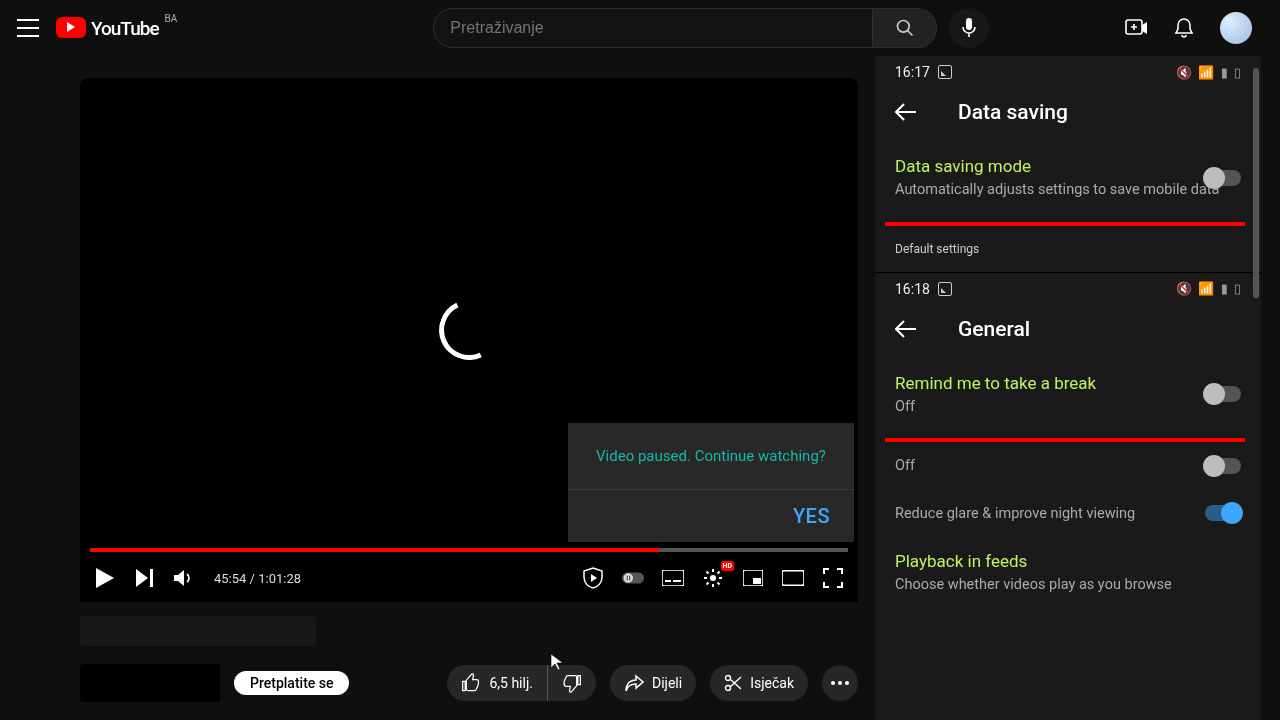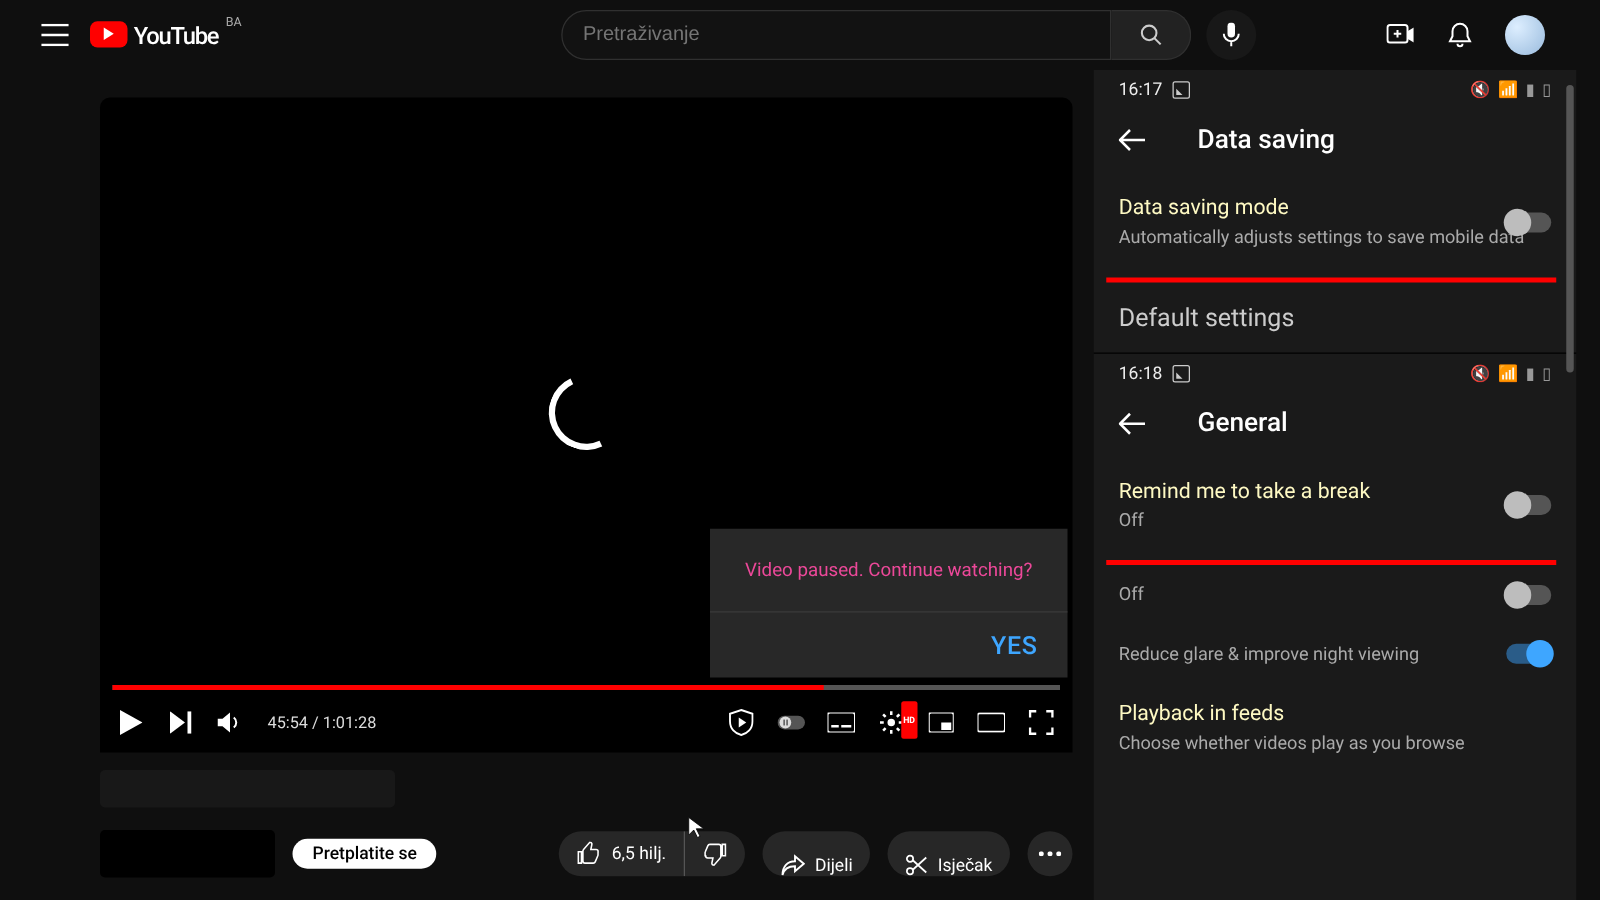--- a/index.html
+++ b/index.html
@@ -10,21 +10,21 @@
     color: #fff;
     overflow: hidden;
     position: relative;
   }
 
   
   .yt-header {
     height: 56px;
     display: flex;
     align-items: center;
-    padding: 0 32px;
+    padding: 0 16px;
     gap: 16px;
   }
   .hamburger { width: 24px; height: 24px; display:flex; align-items:center; justify-content:center; cursor:pointer;}
   .logo-wrap { display:flex; align-items:flex-start; gap:2px; cursor:pointer; margin-right: 40px;}
   .logo-play { width:30px; height:21px; background:#ff0000; border-radius:6px; display:flex; align-items:center; justify-content:center;}
   .logo-play::after { content:""; border-left:8px solid #fff; border-top:5px solid transparent; border-bottom:5px solid transparent;}
   .logo-text { color:#fff; font-weight:500; letter-spacing:-1px; font-size:19px; margin-left:3px;}
   .logo-cc { color:#aaa; font-size:10px; margin-left:4px; position:relative; top:-4px;}
 
   .search-wrap { margin-left: 200px; display:flex; align-items:center; }
@@ -37,68 +37,68 @@
   .header-icon { width:24px; height:24px; display:flex; align-items:center; justify-content:center; cursor:pointer;}
   .avatar { width:32px; height:32px; border-radius:50%; background: radial-gradient(circle at 30% 30%, #ddeeff, #99bbdd); cursor:pointer;}
 
   
   .video-area {
     position:absolute; left:80px; top:78px; width:778px;
   }
   .player { width:778px; height:524px; background:#000; position:relative; border-radius:8px 8px 0 0; overflow:hidden;}
   .spinner { position:absolute; left:50%; top:50%; width:60px; height:60px; margin:-40px 0 0 -30px; border:5px solid transparent; border-left-color:#fff; border-bottom-color:#fff; border-radius:50%; transform:rotate(20deg);}
   .pause-dialog { position:absolute; right:4px; bottom:60px; width:286px; background:#282828; }
-  .pause-msg { padding:24px 28px; text-align:center; color:#ec4899; font-size:15px;}
+  .pause-msg { padding:24px 28px; text-align:center; color:#14b8a6; font-size:15px;}
   .pause-actions { border-top:1px solid #3a3a3a; text-align:right; padding:14px 24px;}
   .yes-btn { color:#3ea6ff; font-weight:500; font-size:20px; cursor:pointer; letter-spacing:0.5px;}
 
   .progress-track { position:absolute; left:10px; right:10px; bottom:50px; height:4px; background:#555;}
   .progress-fill { height:100%; background:#ff0000; width:75%;}
 
   .controls { position:absolute; left:0; right:0; bottom:0; height:48px; display:flex; align-items:center; padding:0 14px; gap:18px;}
   .controls .spacer { flex:1;}
   .time { font-size:13px; color:#ddd;}
   .ctrl-ic { width:22px; height:22px; display:flex; align-items:center; justify-content:center; cursor:pointer; color:#fff;}
   .gear-hd { position:relative;}
-  .gear-hd .hd { position:absolute; top:-6px; right:-10px; background:#ff0000; color:#fff; font-size:7px; padding:11px 2px; border-radius:2px; font-weight:bold;}
+  .gear-hd .hd { position:absolute; top:-6px; right:-10px; background:#ff0000; color:#fff; font-size:7px; padding:1px 2px; border-radius:2px; font-weight:bold;}
 
   
   .title-ph { margin-top:14px; width:236px; height:30px; background:#181818; border-radius:4px;}
   .action-row { display:flex; align-items:center; gap:14px; margin-top:18px;}
   .avatar-ph { width:140px; height:38px; background:#000; border-radius:4px;}
   .sub-btn { background:#fff; color:#000; font-size:14px; font-weight:500; border-radius:18px; padding:4px 16px; cursor:pointer;}
   .cursor-arrow { position:absolute; left:470px; bottom:31px; width:14px; height:18px; pointer-events:none;}
 
   .chip-group { display:flex; align-items:center; background:#272727; border-radius:18px; height:36px; overflow:hidden;}
   .chip { display:flex; align-items:center; gap:8px; padding:0 14px; height:36px; font-size:14px; cursor:pointer;}
   .chip.sep { border-left:1px solid #555;}
-  .chip-solo { display:flex; align-items:flex-end; gap:8px; background:#272727; border-radius:18px; height:36px; padding:0 14px; font-size:14px; cursor:pointer;}
+  .chip-solo { display:flex; align-items:center; gap:8px; background:#272727; border-radius:18px; height:36px; padding:0 14px; font-size:14px; cursor:pointer;}
   .more-btn { width:36px; height:36px; border-radius:50%; background:#272727; display:flex; align-items:center; justify-content:center; cursor:pointer;}
 
   
   .mobile-col { position:absolute; left:875px; top:56px; width:386px; bottom:0; background:#1a1a1a;}
   .status-bar { height:32px; display:flex; align-items:center; padding:0 20px; font-size:14px; color:#eee;}
   .status-bar .icons { margin-left:auto; display:flex; gap:6px; color:#999; font-size:13px;}
   .pic-ic { width:14px;height:14px; border:1.5px solid #ccc; border-radius:2px; margin-left:8px; position:relative;}
   .pic-ic::after{content:""; position:absolute; left:2px; bottom:2px; border-left:5px solid #ccc; border-top:5px solid transparent;}
 
   .panel-header { display:flex; align-items:center; gap:41px; padding:12px 20px 18px;}
   .back-ic { cursor:pointer;}
   .panel-title { font-size:21px; font-weight:500;}
 
   .setting { padding:14px 20px; position:relative;}
-  .setting-title { font-size:17px; color:#fef9c3; margin-bottom:4px;}
+  .setting-title { font-size:17px; color:#bef264; margin-bottom:4px;}
   .setting-sub { font-size:14.5px; color:#aaa; line-height:1.35;}
   .toggle { position:absolute; right:20px; top:50%; transform:translateY(-50%); width:36px; height:16px; background:#555; border-radius:10px; cursor:pointer;}
   .toggle .knob { position:absolute; left:-2px; top:-3px; width:22px; height:22px; border-radius:50%; background:#bdbdbd;}
   .toggle.on { background:#2a5c88;}
   .toggle.on .knob { left:auto; right:-2px; background:#3ea6ff;}
   .red-underline { height:4px; background:#ff0000; margin:8px 16px 0 10px;}
 
-  .section-label { font-size:20px; color:#ccc; padding:16px 20px 10px;}
+  .section-label { font-size:12px; color:#ccc; padding:16px 20px 10px;}
   .panel-divider { height:1px; background:#000; margin:6px 0 0;}
   .scrollbar { position:absolute; right:2px; top:12px; width:6px; height:230px; background:#555; border-radius:3px;}
 
   svg { display:block; }
 </style>
 </head>
 <body>
 
 <div class="yt-header">
   <div class="hamburger">

